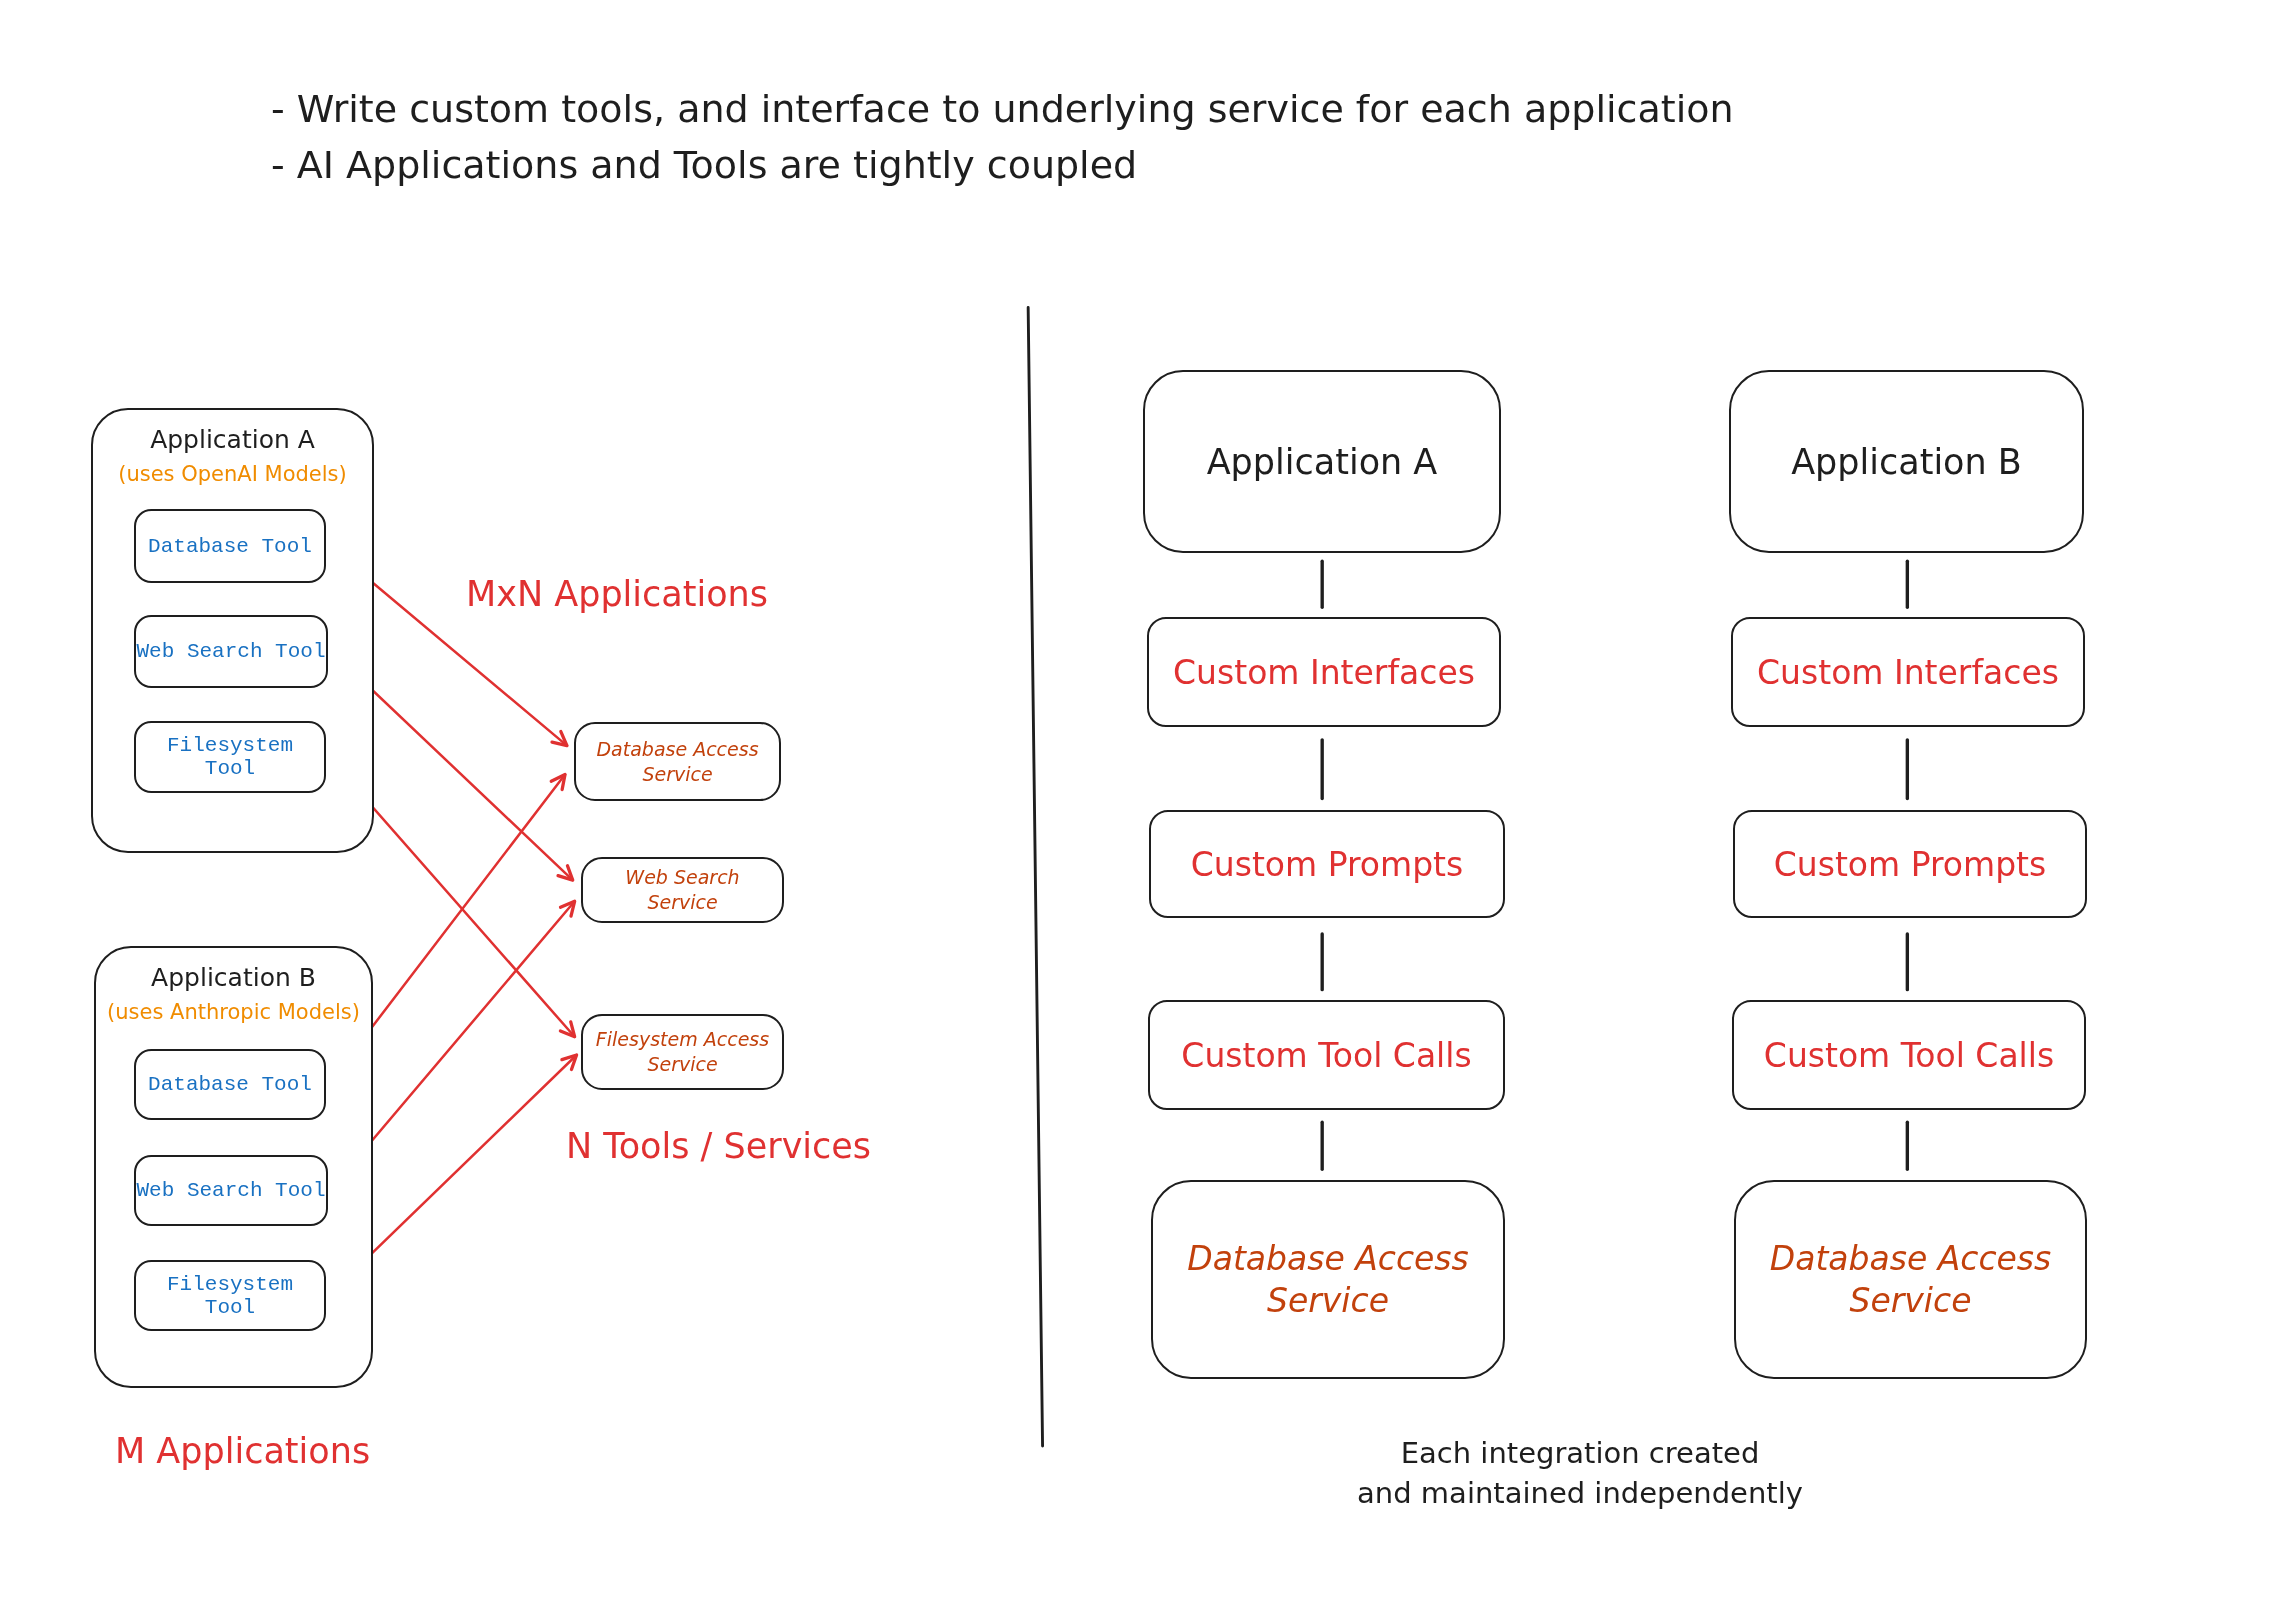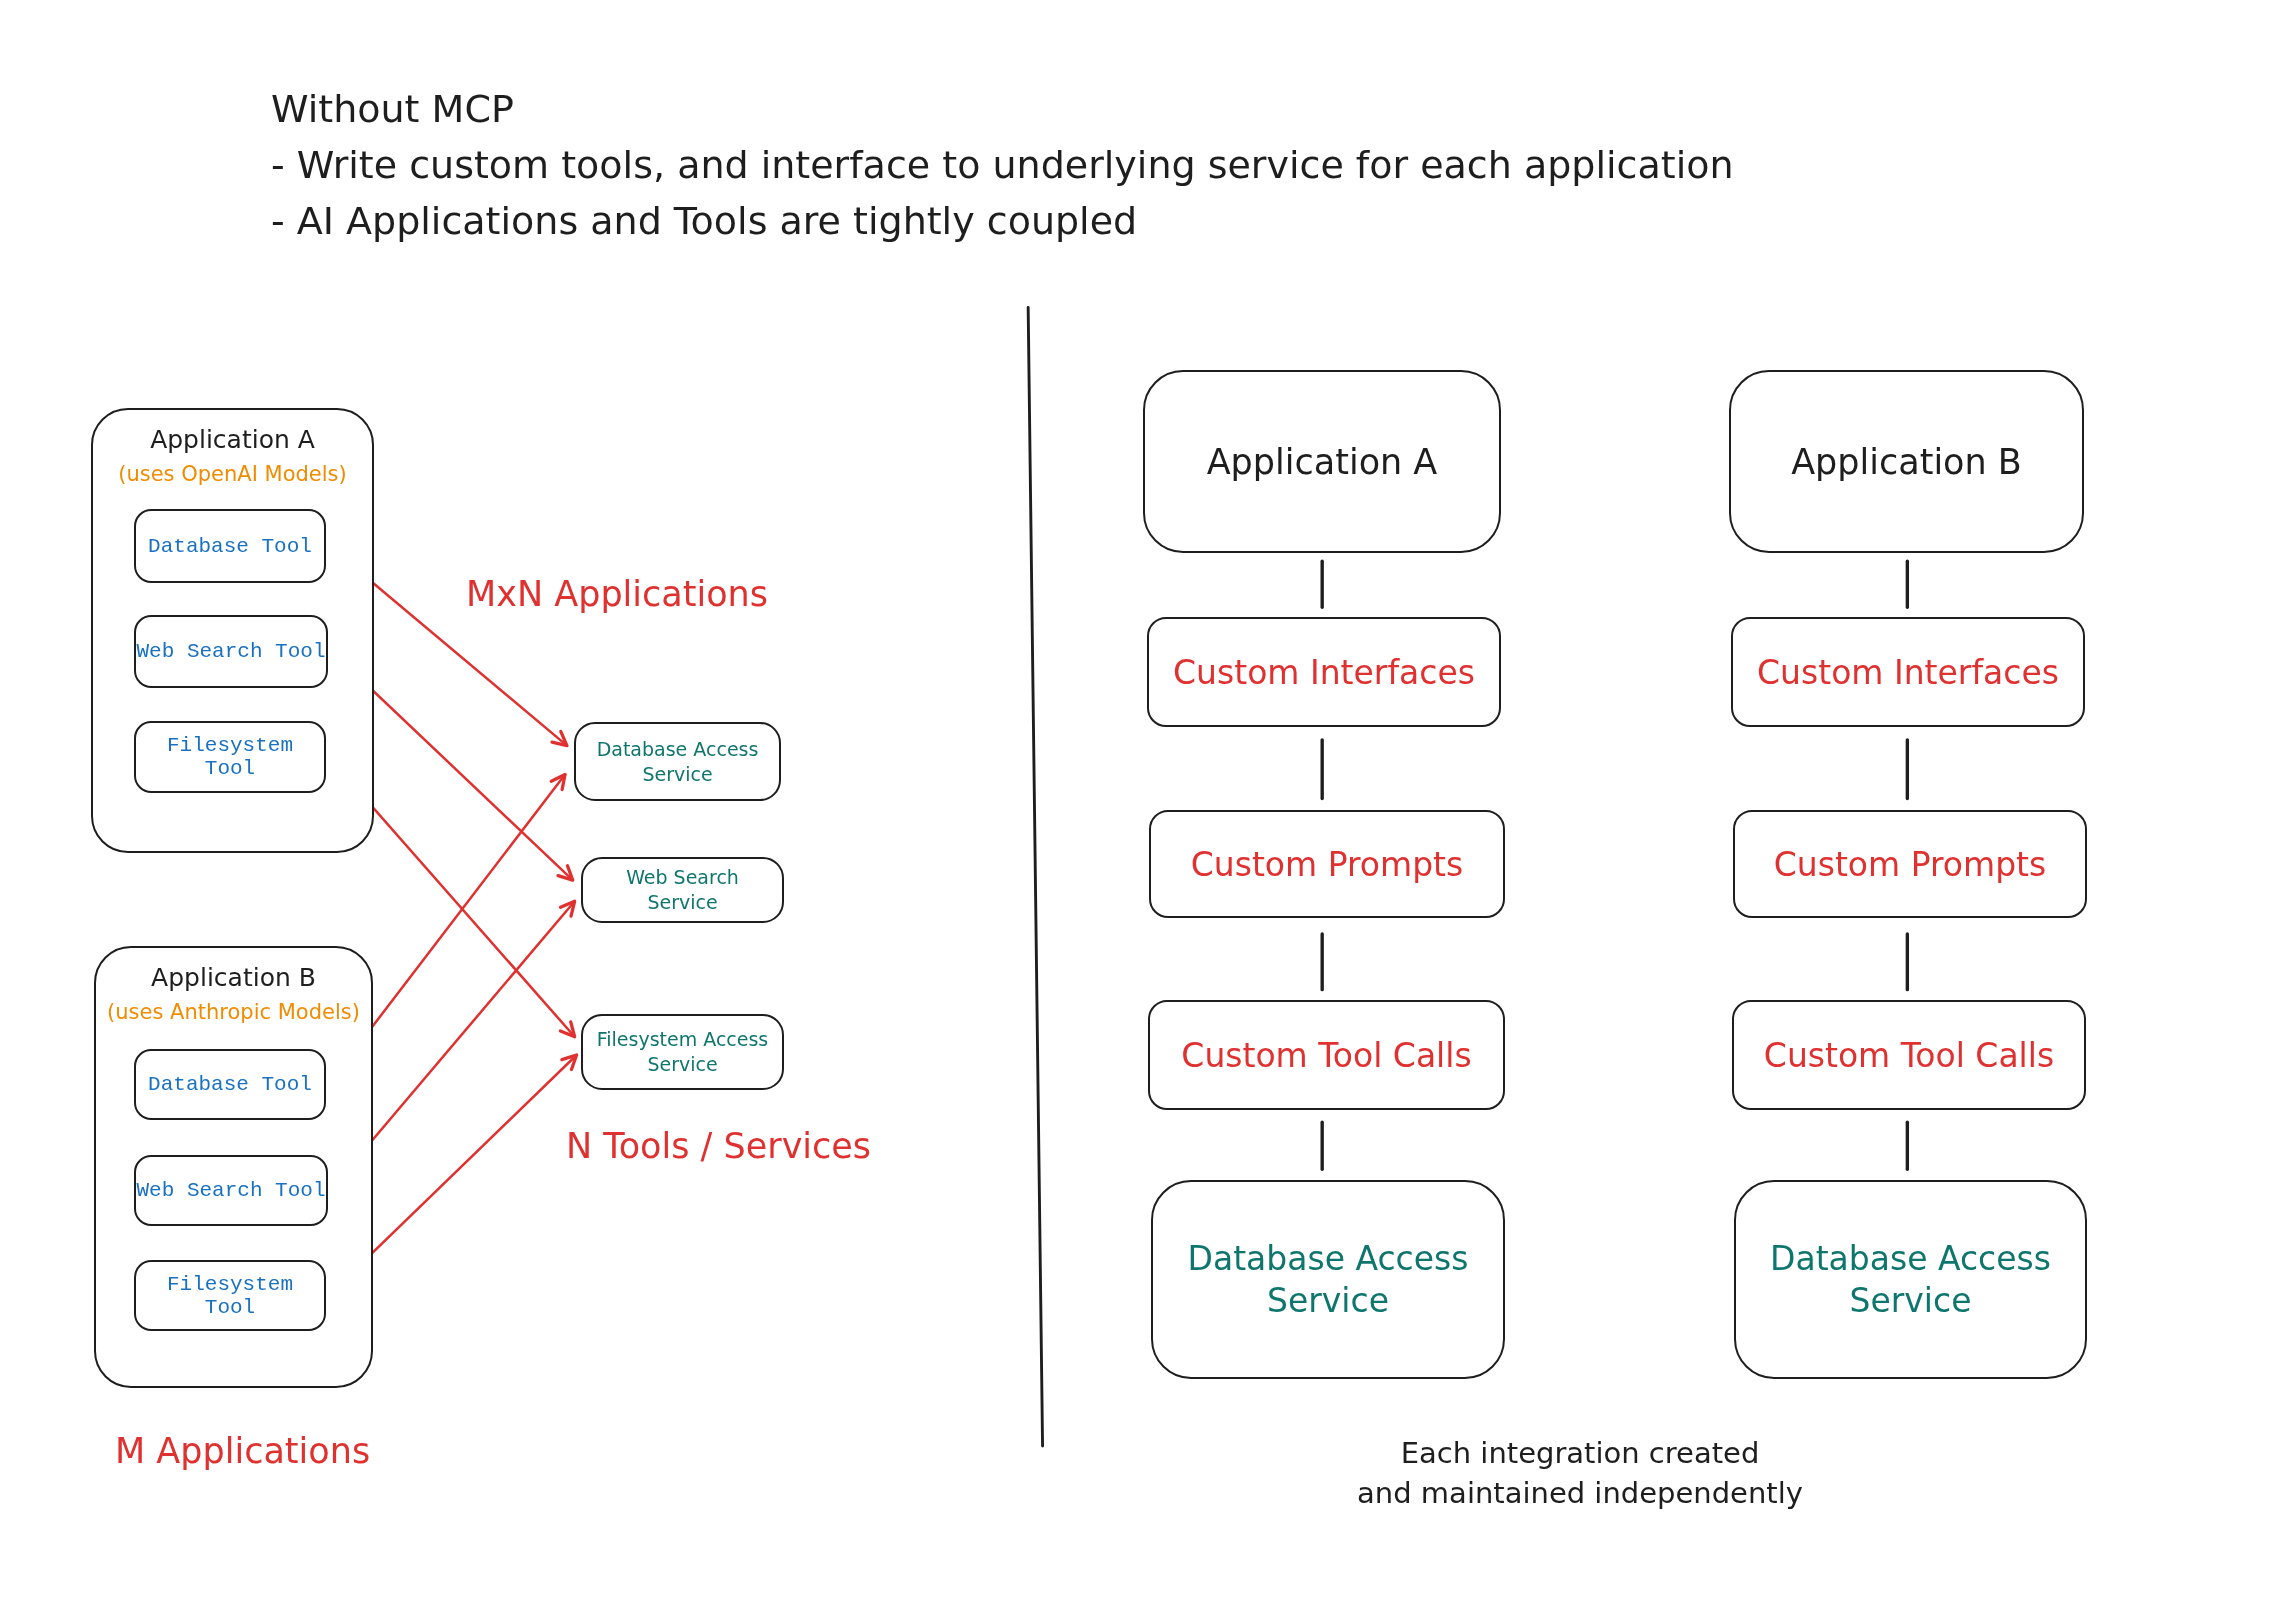--- a/index.html
+++ b/index.html
@@ -27,21 +27,21 @@
     align-items: center;
     justify-content: center;
     text-align: center;
   }
   .label {
     position: absolute;
     white-space: nowrap;
   }
   .ink    { color: #1e1e1e; }
   .red    { color: #e03131; }
-  .green  { color: #0f766e; }
+  .green  { color: #c2410c; font-style: italic; }
   .blue   { color: #1971c2; font-family: Liberation Mono, monospace; }
   .orange { color: #f08c00; }
 
   .header-block { left: 271px; top: 81px; line-height: 56px; font-size: 38px; }
   .header-block div { white-space: nowrap; }
 
   
   .app-frame {
     border-radius: 37px;
     align-items: stretch;
@@ -93,21 +93,20 @@
     <line x1="1376" y1="972" x2="1376" y2="1030" stroke="#1e1e1e" stroke-width="3.5" stroke-linecap="round"></line>
     <line x1="1376" y1="1168" x2="1376" y2="1217" stroke="#1e1e1e" stroke-width="3.5" stroke-linecap="round"></line>
 
     <line x1="1985" y1="584" x2="1985" y2="632" stroke="#1e1e1e" stroke-width="3.5" stroke-linecap="round"></line>
     <line x1="1985" y1="770" x2="1985" y2="831" stroke="#1e1e1e" stroke-width="3.5" stroke-linecap="round"></line>
     <line x1="1985" y1="972" x2="1985" y2="1030" stroke="#1e1e1e" stroke-width="3.5" stroke-linecap="round"></line>
     <line x1="1985" y1="1168" x2="1985" y2="1217" stroke="#1e1e1e" stroke-width="3.5" stroke-linecap="round"></line>
   </svg>
 
   <div class="abs header-block ink">
-    <div>Without MCP</div>
     <div>- Write custom tools, and interface to underlying service for each application</div>
     <div>- AI Applications and Tools are tightly coupled</div>
   </div>
 
   <div class="box app-frame" style="left:91px; top:408px; width:283px; height:445px;">
     <div class="app-title ink">Application A</div>
     <div class="app-subtitle orange">(uses OpenAI Models)</div>
   </div>
   <div class="box tool-box blue" style="left:134px; top:509px; width:192px; height:74px;">
     <span>Database Tool</span>

